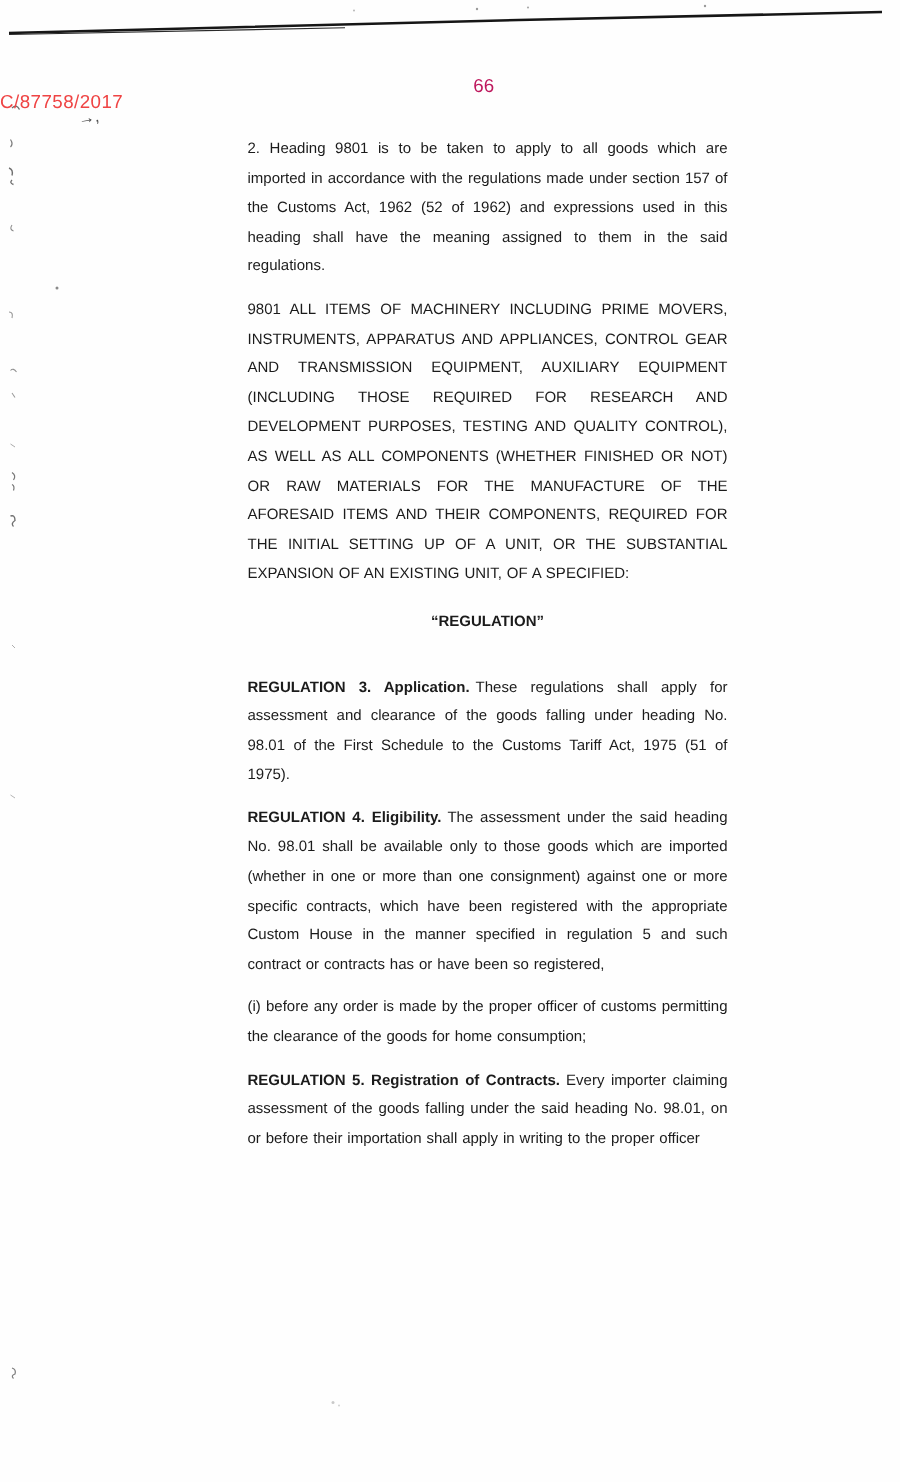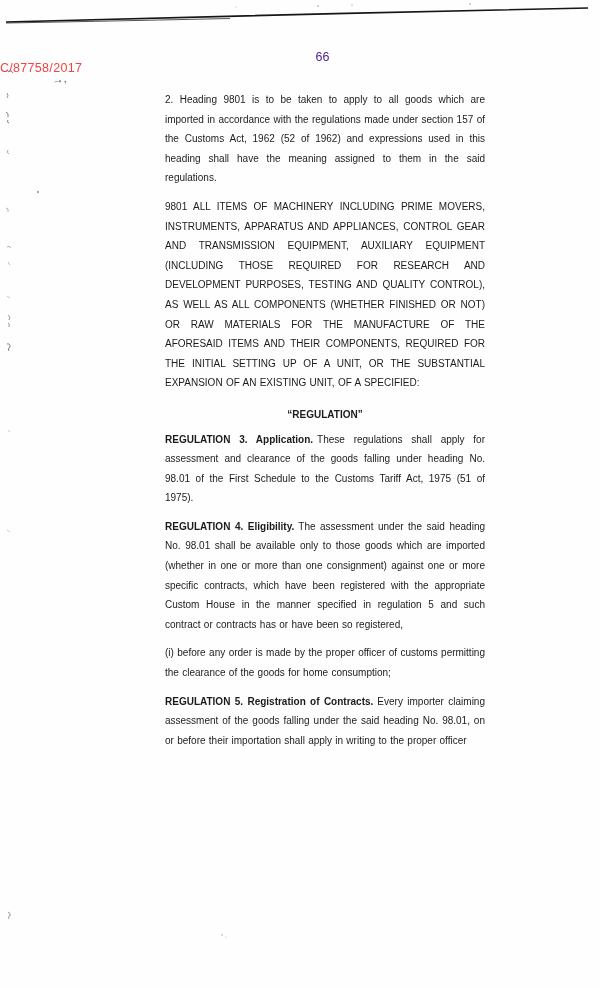--- a/index.html
+++ b/index.html
@@ -22,21 +22,21 @@
     left: 0;
     pointer-events: none;
   }
   .page-number {
     position: absolute;
     top: 50px;
     left: 165px;
     width: 315px;
     text-align: center;
     font-size: 12.5px;
-    color: #4c1d95;
+    color: #be185d;
   }
   .case-number {
     position: absolute;
     top: 61px;
     left: 0;
     width: 540px;
     text-align: left;
     font-size: 12.5px;
     letter-spacing: 0.3px;
     color: #ef4444;
@@ -58,21 +58,21 @@
     line-height: 19.6px;
     text-align: justify;
     word-spacing: 0.5px;
   }
   .para {
     margin: 0 0 9px 0;
   }
   .para.heading {
     text-align: center;
     font-weight: 700;
-    margin: 12px 0 5px 0;
+    margin: 12px 0 24px 0;
     word-spacing: normal;
   }
   .lead {
     font-weight: 700;
     margin-right: 4px;
   }
   .lead:empty {
     display: none;
   }
 </style>

